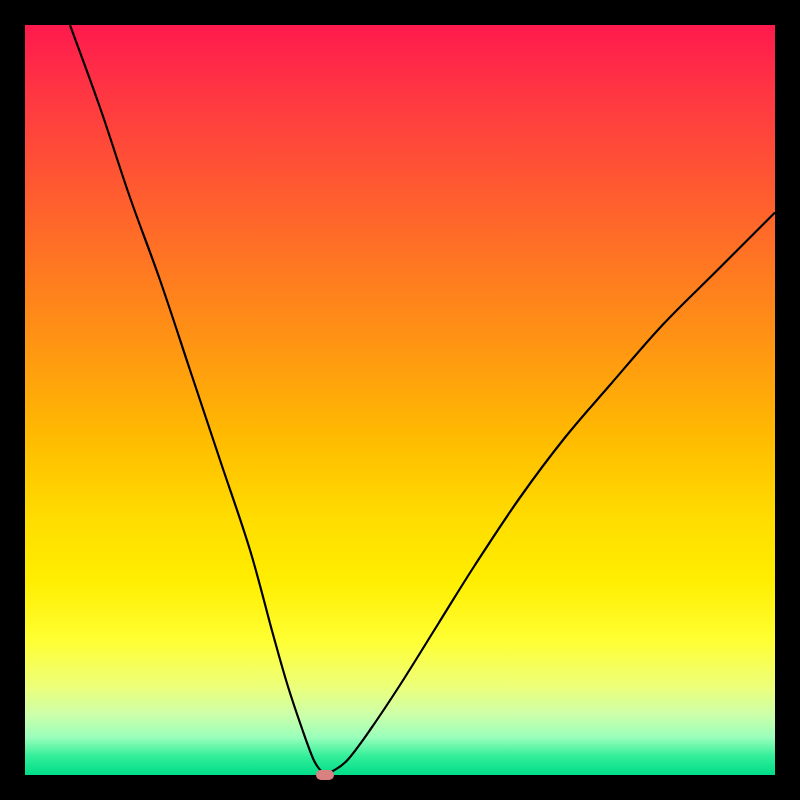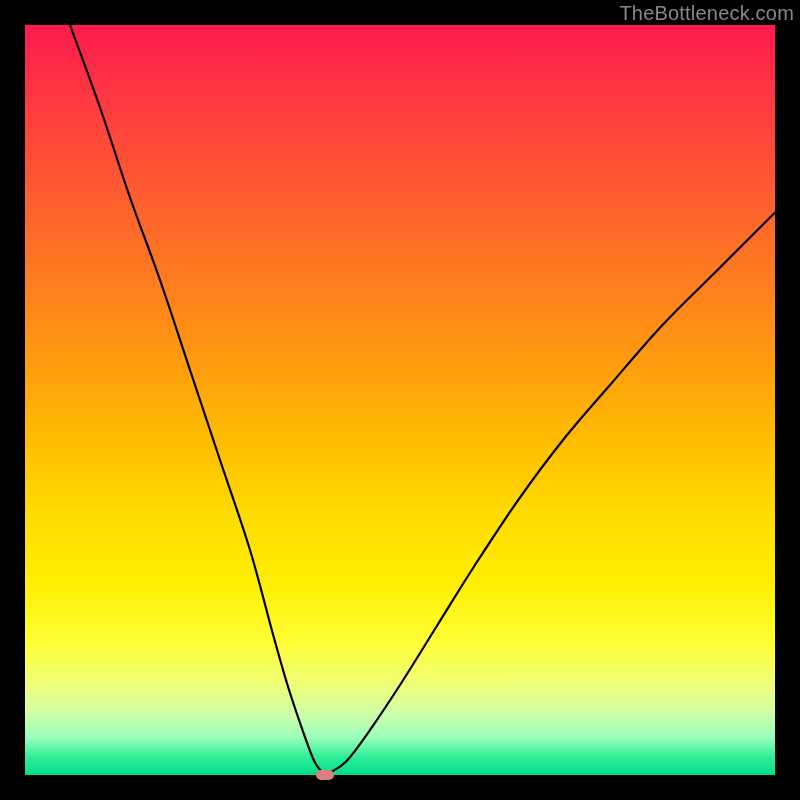--- a/index.html
+++ b/index.html
@@ -67,21 +67,20 @@
     height: 10px;
     background: #d98080;
     border-radius: 5px;
     transform: translate(-50%, -50%);
   }
 </style>
 </head>
 <body>
 
 <div class="chart-container">
-  <div class="watermark">TheBottleneck.com</div>
 
   <div class="plot-area">
     <svg class="curve" viewBox="0 0 750 750" preserveAspectRatio="none">
       <path id="curve-path" d="M 45 0 C 50.4 14.85, 64.2 51.45, 75 82.5 C 85.8 113.55, 94.20000000000002 141.45, 105.00000000000001 172.5 C 115.80000000000001 203.55, 124.2 223.95, 135 255 C 145.8 286.05, 154.2 312.6, 165 345 C 175.8 377.4, 184.2 402.6, 195 435 C 205.8 467.4, 215.55 493.95, 225 525 C 234.45 556.05, 240.75 583.2, 247.5 607.5 C 254.25 631.8, 257.1 642.45, 262.5 660 C 267.9 677.55, 272.775 691.5, 277.5 705 C 282.225 718.5, 285.375 727.575, 288.75 735 C 292.125 742.425, 294.225 743.55, 296.25 746.25 C 298.275 748.95, 297.975 750, 300 750 C 302.025 750, 303.45 748.95, 307.5 746.25 C 311.55 743.55, 315.75 742.425, 322.5 735 C 329.25 727.575, 335.55 718.5, 345 705 C 354.45 691.5, 362.84999999999997 678.9, 375 660 C 387.15000000000003 641.1, 399.00000000000006 621.6, 412.50000000000006 600 C 426.00000000000006 578.4, 435.15000000000003 562.95, 450 540 C 464.84999999999997 517.05, 478.8 495.45, 495 472.5 C 511.2 449.55, 523.8 432.75, 540 412.5 C 556.2 392.25, 567.45 380.25, 585 360 C 602.55 339.75, 618.6 320.25, 637.5 300 C 656.4 279.75, 669.75 267.74999999999994, 690 247.49999999999994 C 710.25 227.24999999999994, 739.2 198.29999999999998, 750 187.5"></path>
     </svg>
     <div class="marker" id="min-marker" style="left: 300px; top: 750px;"></div>
   </div>
 </div>
 
 </body></html>

